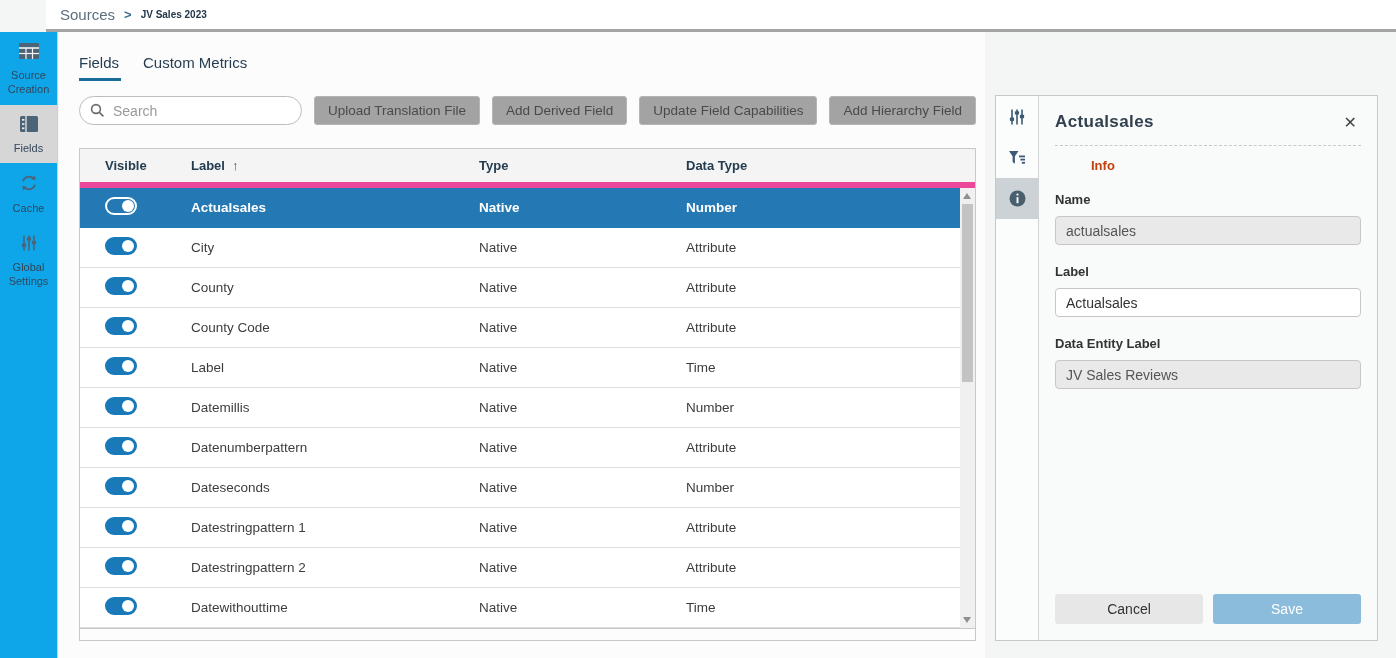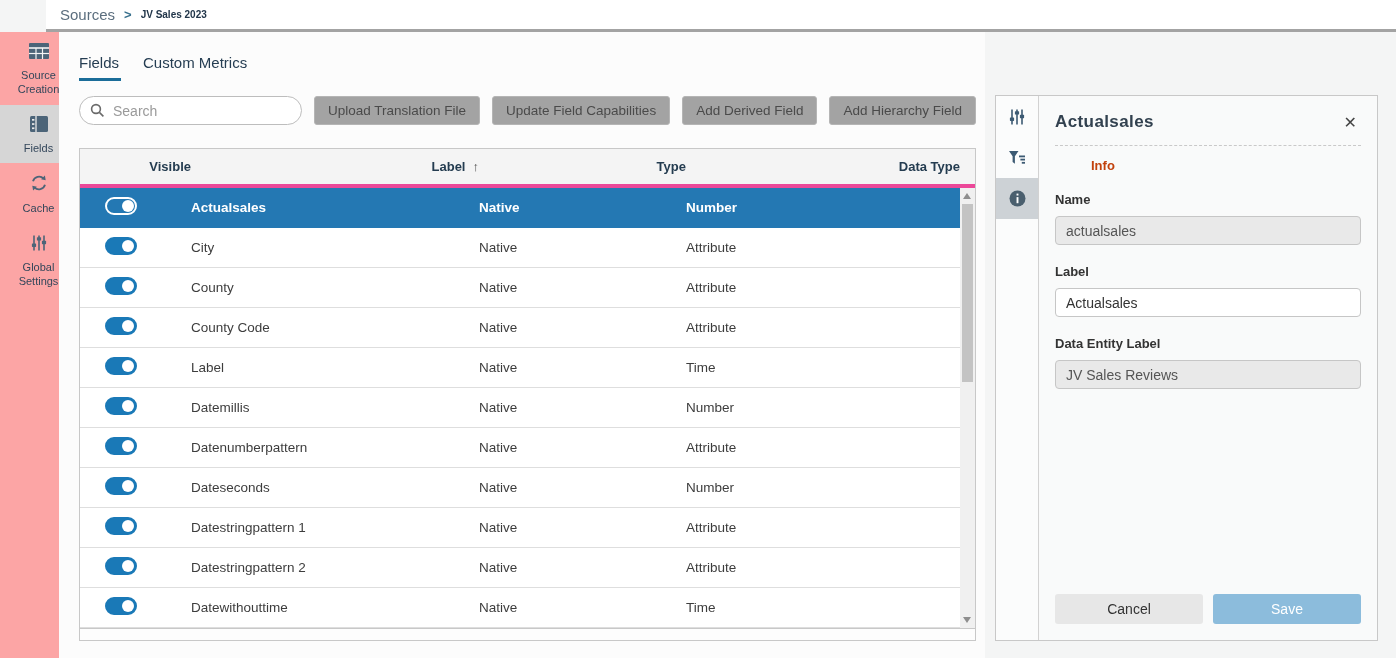--- a/index.html
+++ b/index.html
@@ -17,22 +17,22 @@
     position:absolute; left:0; top:0; width:1396px; height:32px;
     background:#ffffff; border-bottom:3px solid #a3a3a3;
     display:flex; align-items:center; padding-left:14px; z-index:5;margin-left:46px;
   }
   .bc-root { font-size:15px; color:#5b6e7e; cursor:pointer; }
   .bc-sep  { font-size:13px; color:#38708d; font-weight:700; margin:0 9px; }
   .bc-title{ font-size:10px; color:#22364a; font-weight:700; }
 
   
   .sidebar {
-    position:absolute; left:0; top:32px; bottom:0; width:78px;
-    background:#fca5a5; border-right:1px solid #cfcfcf;
+    position:absolute; left:0; top:32px; bottom:0; width:58px;
+    background:#0ea5e9; border-right:1px solid #cfcfcf;
   }
   .side-item {
     padding:10px 2px 8px; display:flex; flex-direction:column;
     align-items:center; gap:5px; cursor:pointer;
   }
   .side-item.active { background:#d6d6d6; }
   .side-label { font-size:11px; color:#33465a; text-align:center; line-height:1.25; }
 
   
   .main {
@@ -65,23 +65,23 @@
     font-size:13.5px; color:#4a4a4a; cursor:pointer; white-space:nowrap;
     font-family:"Liberation Sans", sans-serif;
   }
 
   
   .tablewrap {
     position:absolute; left:20px; top:116px; width:897px; height:493px;
     background:#fff; border:1px solid #c8c8c8;
   }
   .thead {
-    height:39px; background:#f4f4f4; border-bottom:4px solid #ec4899;
+    height:39px; background:#f4f4f4; border-bottom:6px solid #ec4899;
     display:grid; grid-template-columns:111px 288px 207px 1fr;
-    align-items:center; padding-right:15px;text-align:right;
+    align-items:center; padding-right:15px;
   }
   .th { font-size:13px; font-weight:700; color:#243c50; }
   .th.c-visible { padding-left:25px; }
   .sort-icon { font-size:13px; font-weight:700; color:#4a4a4a; margin-left:7px; }
   .tbody { position:relative; height:440px; }
   .trow {
     height:40px; display:grid; grid-template-columns:111px 288px 207px 1fr;
     align-items:center; border-bottom:1px solid #dedede;
     margin-right:15px; cursor:pointer; background:#fff;
   }
@@ -213,22 +213,22 @@
   <div class="toolbar">
     <div class="search">
       <svg width="15" height="15" viewBox="0 0 15 15" fill="none" stroke="#6a6a6a" stroke-width="1.6">
         <circle cx="6" cy="6" r="4.4"></circle>
         <line x1="9.4" y1="9.4" x2="13.4" y2="13.4"></line>
       </svg>
       <input type="text" placeholder="Search" style="">
     </div>
     <div class="toolbar-spacer"></div>
     <button class="tbtn">Upload Translation File</button>
+    <button class="tbtn">Add Derived Field</button>
     <button class="tbtn">Update Field Capabilities</button>
-    <button class="tbtn">Add Derived Field</button>
     <button class="tbtn">Add Hierarchy Field</button>
   </div>
 
   <div class="tablewrap">
     <div class="thead">
       <div class="th c-visible">Visible</div>
       <div class="th c-label">
         <span>Label</span><span class="sort-icon">↑</span>
       </div>
       <div class="th c-type">Type</div>

